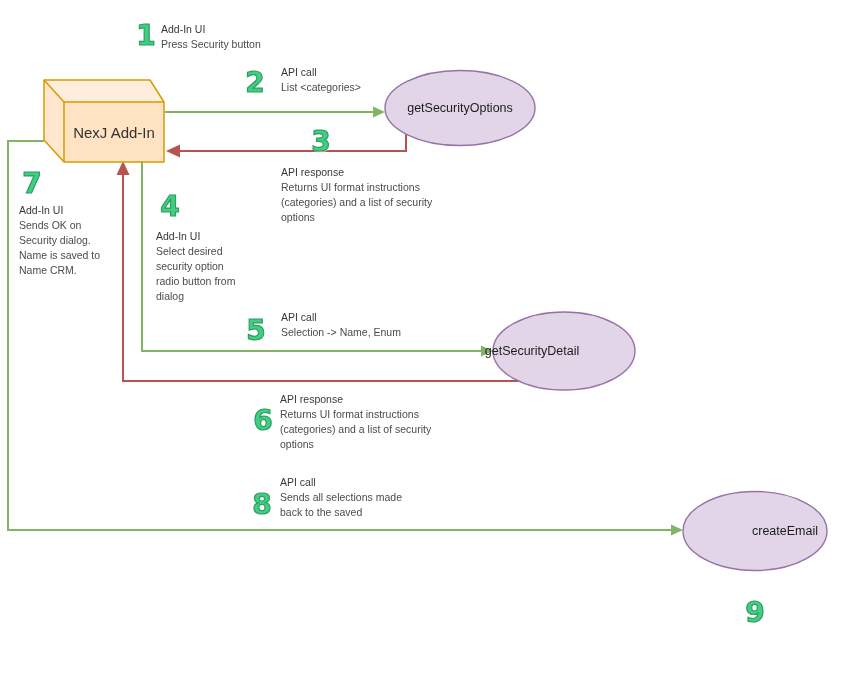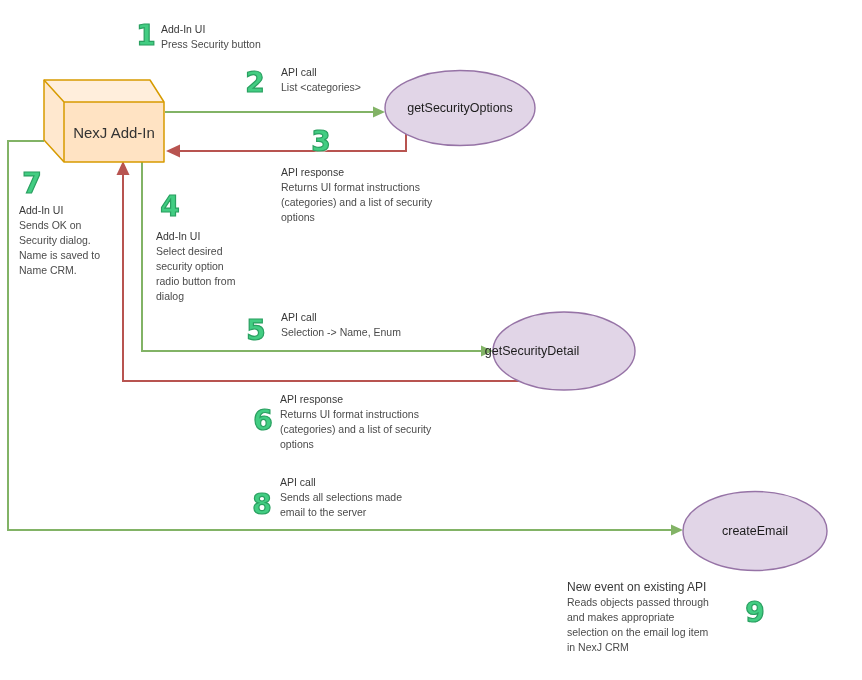--- a/index.html
+++ b/index.html
@@ -65,21 +65,21 @@
     <g stroke="#9673a6" stroke-width="1.4" fill="#e1d5e7">
       <ellipse cx="460" cy="108" rx="75" ry="37.5"></ellipse>
       <ellipse cx="564" cy="351" rx="71" ry="39"></ellipse>
       <ellipse cx="755" cy="531" rx="72" ry="39.5"></ellipse>
     </g>
   </svg>
 
   <div class="node-label cube-label" style="left:114px;top:132px">NexJ Add-In</div>
   <div class="node-label" style="left:460px;top:108px">getSecurityOptions</div>
   <div class="node-label" style="left:532px;top:351px">getSecurityDetail</div>
-  <div class="node-label" style="left:755px;top:531px">createEmail</div>
+  <div class="node-label" style="left:785px;top:531px">createEmail</div>
 
   <div class="num" style="left:146px;top:35px">1</div>
   <div class="num" style="left:255px;top:82px">2</div>
   <div class="num" style="left:321px;top:141px">3</div>
   <div class="num" style="left:170px;top:206px">4</div>
   <div class="num" style="left:256px;top:330px">5</div>
   <div class="num" style="left:263px;top:420px">6</div>
   <div class="num" style="left:32px;top:183px">7</div>
   <div class="num" style="left:262px;top:504px">8</div>
   <div class="num" style="left:755px;top:612px">9</div>
@@ -125,24 +125,17 @@
     <div class="step-title">Add-In UI</div>
     <div class="step-line">Sends OK on</div>
     <div class="step-line">Security dialog.</div>
     <div class="step-line">Name is saved to</div>
     <div class="step-line">Name CRM.</div>
   </div>
 
   <div class="step" style="left:280px;top:475px">
     <div class="step-title">API call</div>
     <div class="step-line">Sends all selections made</div>
-    <div class="step-line">email to the server</div>
+    <div class="step-line">back to the saved</div>
   </div>
 
-  <div class="step" style="left:567px;top:580px">
-    <div class="step-title big-title">New event on existing API</div>
-    <div class="step-line">Reads objects passed through</div>
-    <div class="step-line">and makes appropriate</div>
-    <div class="step-line">selection on the email log item</div>
-    <div class="step-line">in NexJ CRM</div>
-  </div>
 
 </div>
 
 </body></html>

